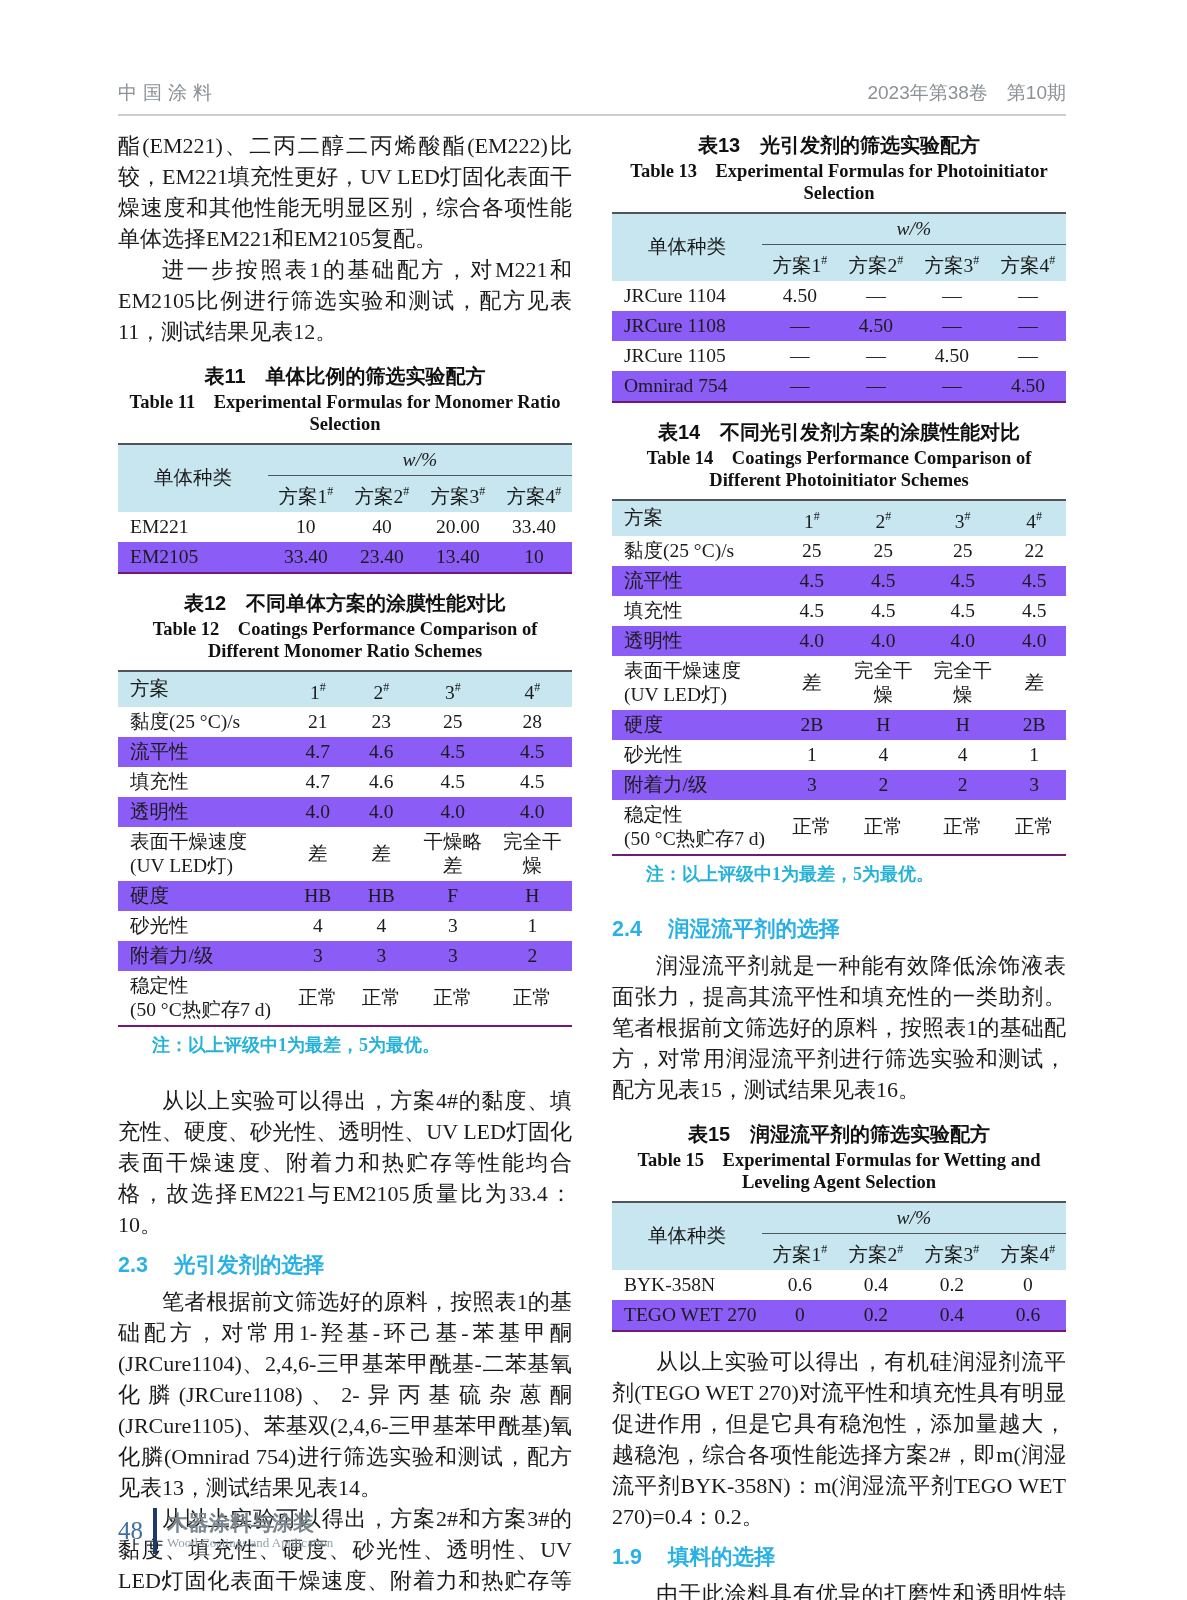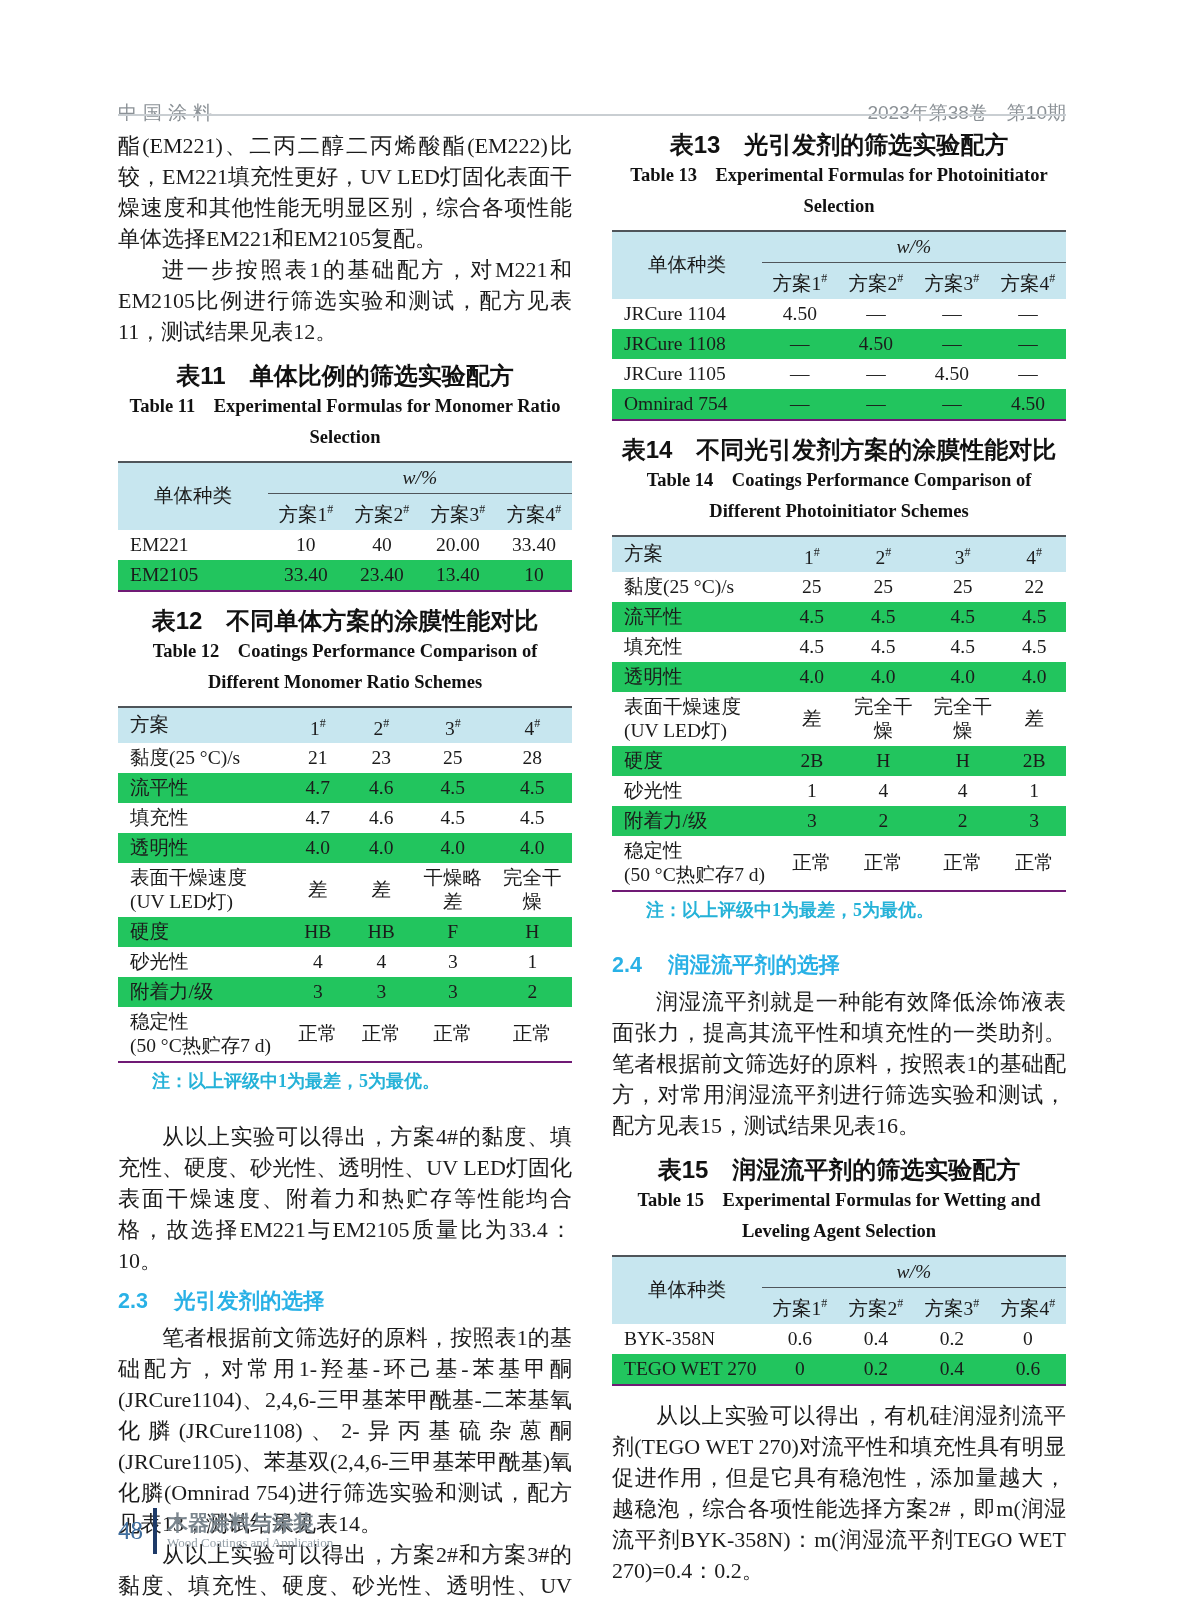--- a/index.html
+++ b/index.html
@@ -2,46 +2,46 @@
 <html><head>
 <meta charset="utf-8">
 <style>
   html,body{margin:0;padding:0;}
   body{
     width:1187px;height:1600px;position:relative;background:#ffffff;
     font-family:"Liberation Serif","DejaVu Serif",serif;color:#1b1b1b;
     overflow:hidden;
   }
   
-  .pghead{position:absolute;top:100px;left:118px;right:121px;display:flex;
+  .pghead{position:absolute;top:80px;left:118px;right:121px;display:flex;
     justify-content:space-between;align-items:flex-end;color:#8b9196;
     font-family:"Liberation Sans","DejaVu Sans",sans-serif;font-size:19px;}
   .pghead .jn{letter-spacing:6px;}
   .rule{position:absolute;top:114px;left:118px;right:121px;height:2px;background:#c9ced2;}
   
   .columns{position:absolute;top:130px;left:118px;right:121px;display:flex;gap:40px;}
   .col{flex:1;min-width:0;}
   p.body{margin:0;font-size:22px;line-height:31px;text-align:justify;text-indent:2em;}
   p.body.noindent{text-indent:0;}
   
   .sec{margin:10px 0 6px 0;font-family:"Liberation Sans","DejaVu Sans",sans-serif;
     font-weight:bold;font-size:21.5px;color:#29b1e6;line-height:30px;}
   .sec .num{margin-right:26px;}
   
   .tblock{margin-top:14px;margin-bottom:14px;}
   .tcap-cn{font-family:"Liberation Sans","DejaVu Sans",sans-serif;font-weight:bold;
-    font-size:24px;text-align:center;line-height:30px;color:#111;}
-  .tcap-en{font-weight:bold;font-size:18.5px;text-align:center;line-height:31px;color:#111;}
+    font-size:20px;text-align:center;line-height:30px;color:#111;}
+  .tcap-en{font-weight:bold;font-size:18.5px;text-align:center;line-height:22px;color:#111;}
   
   table{width:100%;border-collapse:collapse;margin-top:8px;
     border-top:2px solid #4f555a;border-bottom:2px solid #701a75;
     font-size:19.5px;color:#1b1b1b;}
   th,td{font-weight:normal;text-align:center;padding:3px 2px;line-height:24px;}
   thead th{background:#c7e6ef;}
-  tr.alt{background:#22c55e;}
+  tr.alt{background:#8b5cf6;}
   td.rlabel,th.rlabel{text-align:left;padding-left:12px;white-space:pre-line;}
   th.group{border-bottom:1px solid #4f555a;}
   .unit{font-style:italic;}
   sup.sup{font-size:12px;}
   .note{color:#25b2d8;font-size:18px;font-weight:600;margin:6px 0 28px 34px;line-height:24px;}
   
   .pgfoot{position:absolute;left:118px;bottom:46px;display:flex;align-items:center;}
   .pgfoot .pageno{font-size:25px;color:#3f6e9e;margin-right:10px;}
   .pgfoot .bar{width:4px;height:46px;background:#1e3a68;margin-right:10px;}
   .pgfoot .f-cn{font-family:"Liberation Sans","DejaVu Sans",sans-serif;font-weight:bold;

